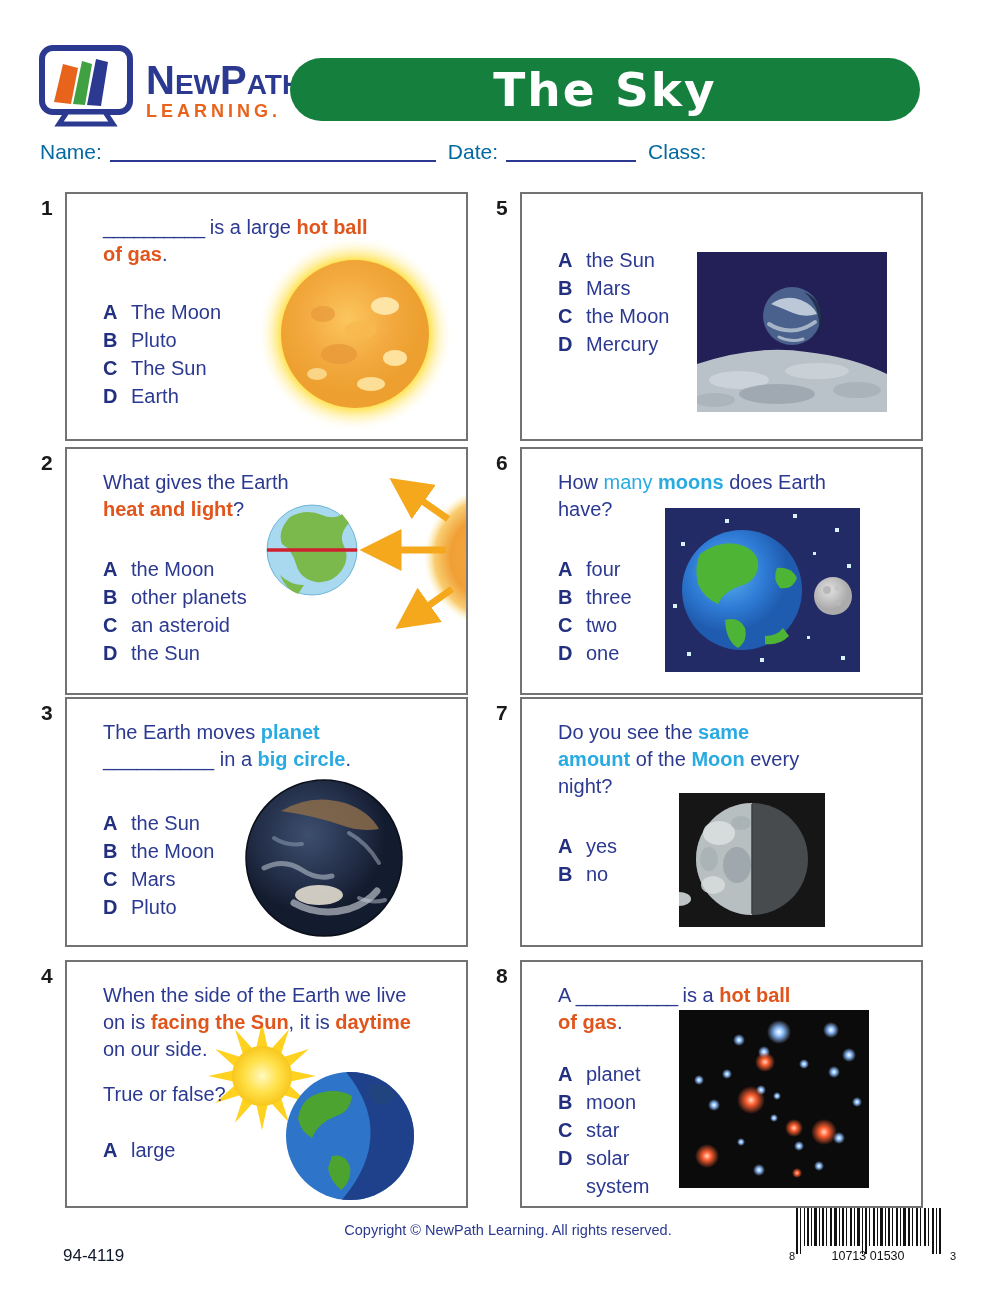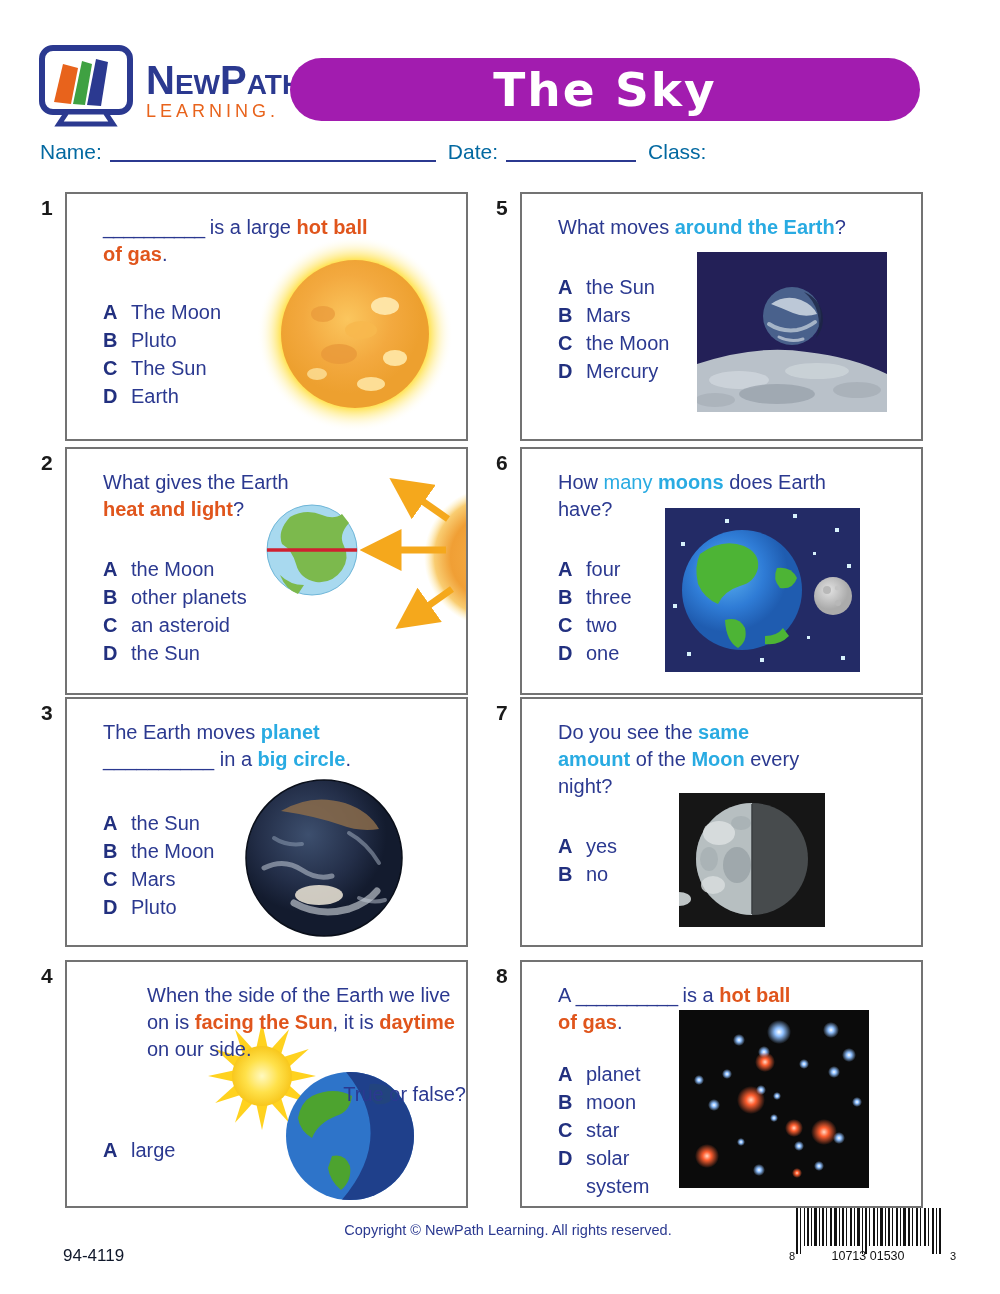--- a/index.html
+++ b/index.html
@@ -3,22 +3,22 @@
 <meta charset="utf-8">
 <style>
   html,body{margin:0;padding:0;background:#e8e8e8;}
   .page{position:relative;width:1000px;height:1294px;background:#ffffff;margin:0 auto;
         font-family:"Liberation Sans",sans-serif;overflow:hidden;}
 
   
   .logo{position:absolute;left:38px;top:44px;display:flex;align-items:center;gap:8px;}
   .logo-text{display:flex;flex-direction:column;line-height:1;}
   .logo-name{font-variant:small-caps;font-weight:600;font-size:40px;color:#2b3990;letter-spacing:0;}
-  .logo-sub{color:#e8631c;font-weight:400;font-size:18px;letter-spacing:4px;margin-top:2px;}
-  .banner{position:absolute;left:290px;top:58px;width:630px;height:63px;background:#a21caf;
+  .logo-sub{color:#e8631c;font-weight:700;font-size:18px;letter-spacing:4px;margin-top:2px;}
+  .banner{position:absolute;left:290px;top:58px;width:630px;height:63px;background:#15803d;
           border-radius:32px;display:flex;align-items:center;justify-content:center;}
   .title{color:#ffffff;font-size:47px;font-weight:bold;font-family:"DejaVu Sans",sans-serif;letter-spacing:2px;}
 
   
   .fields{position:absolute;left:40px;top:140px;display:flex;align-items:flex-end;
           color:#0369a1;font-size:21px;}
   .flabel{padding-bottom:1px;}
   .fline{display:inline-block;border-bottom:2px solid #2b3990;height:17px;margin:0 12px 3px 8px;}
   .fline.w-name{width:326px;}
   .fline.w-date{width:130px;}
@@ -32,28 +32,28 @@
   .qnum{position:absolute;left:-24px;top:4px;font-size:21px;font-weight:bold;color:#1a1a1a;}
   .qbox{position:relative;width:403px;border:2px solid #737373;background:#fff;overflow:hidden;
         padding:20px 0 0 36px;box-sizing:border-box;}
   .qpos-0 .qbox,.qpos-4 .qbox{height:249px;}
   .qpos-1 .qbox,.qpos-5 .qbox{height:248px;}
   .qpos-2 .qbox,.qpos-6 .qbox{height:250px;}
   .qpos-3 .qbox,.qpos-7 .qbox{height:248px;}
 
   .qtext{margin:0;font-size:20px;line-height:27px;color:#2b3990;position:relative;z-index:2;}
   .qpos-0 .qtext{max-width:275px;} .qpos-1 .qtext{max-width:205px;}
-  .qpos-2 .qtext{max-width:262px;} .qpos-3 .qtext{max-width:322px;margin-left:44px;}
+  .qpos-2 .qtext{max-width:262px;} .qpos-3 .qtext{max-width:322px;}
   .qpos-4 .qtext{max-width:335px;} .qpos-5 .qtext{max-width:280px;}
   .qpos-6 .qtext{max-width:258px;} .qpos-7 .qtext{max-width:252px;}
   .seg.orange{color:#e0551c;font-weight:700;}
   .seg.cyan{color:#29abe2;font-weight:700;}
   .seg.cyan-light{color:#29abe2;}
   .seg.blank{letter-spacing:-1px;}
-  .prompt{margin-top:18px;max-width:250px;text-align:right;}
+  .prompt{margin-top:18px;max-width:250px;}
 
   .choices{margin-top:32px;position:relative;z-index:2;}
   .qpos-0 .choices{margin-top:30px;} .qpos-2 .choices{margin-top:36px;}
   .qpos-3 .choices{margin-top:28px;} .qpos-7 .choices{margin-top:24px;}
   .qpos-7 .choices{width:125px;}
   .choice{display:flex;font-size:20px;line-height:28px;color:#2b3990;}
   .letter{flex:0 0 28px;font-weight:800;color:#22307f;}
   .ctext{flex:1;}
 
   .qimg{position:absolute;z-index:1;line-height:0;}
@@ -289,21 +289,20 @@
             <path d="M146,54 Q198,118 140,184 L226,184 L226,54 Z" fill="#1e3c85" opacity=".92"></path>
           </g>
         </svg>
       </div>
     </div>
   </div>
 
   <div class="qwrap qpos-4">
     <div class="qnum">5</div>
     <div class="qbox">
-      <p class="qtext"><span class="seg">What moves </span><span class="seg cyan">around the Earth</span><span class="seg">?</span></p>
       <div class="choices">
         <div class="choice">
             <span class="letter">A</span>
             <span class="ctext">the Sun</span>
           </div>
         <div class="choice">
             <span class="letter">B</span>
             <span class="ctext">Mars</span>
           </div>
         <div class="choice">

